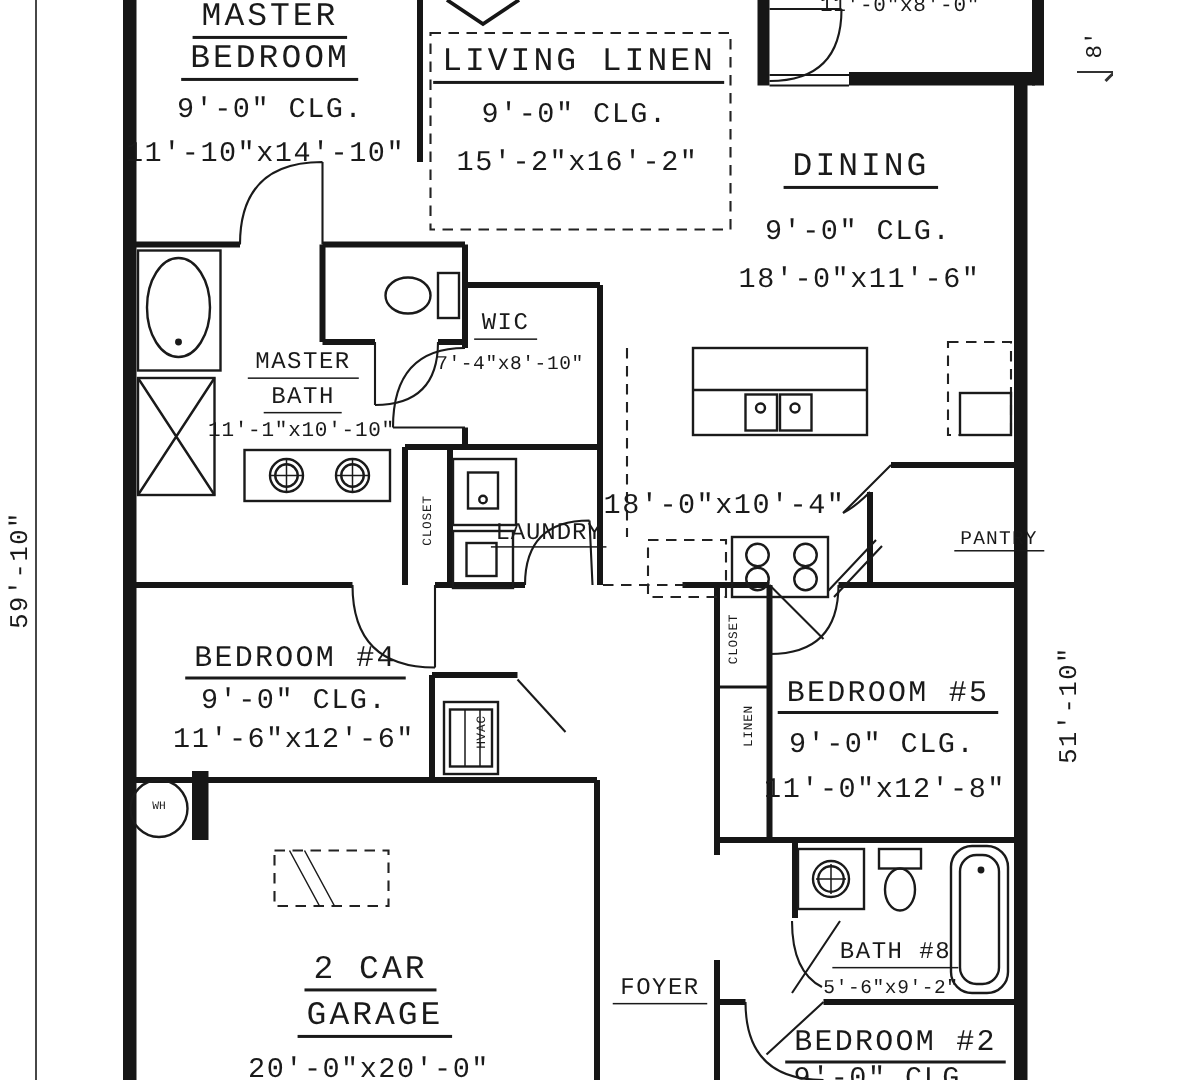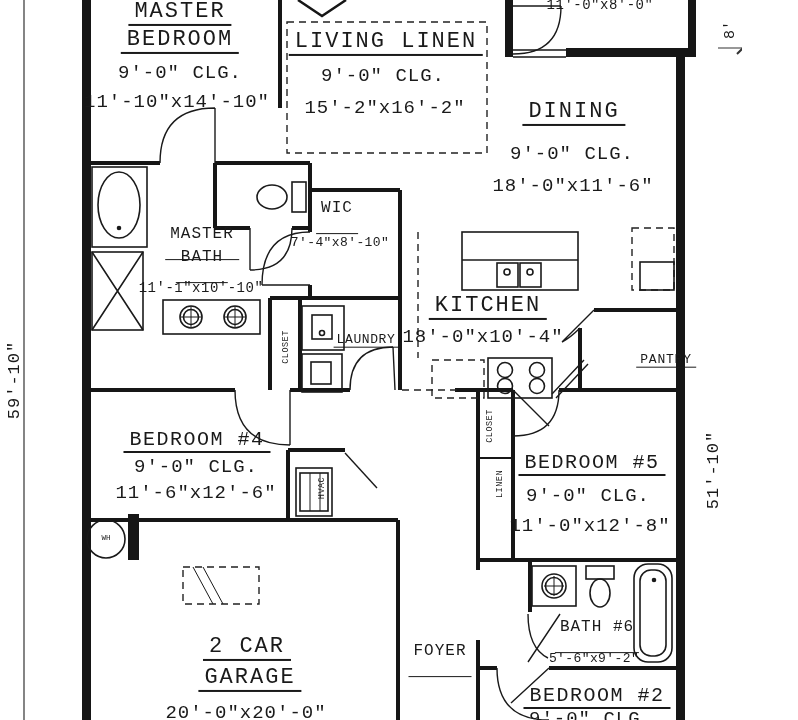--- a/index.html
+++ b/index.html
@@ -3,25 +3,25 @@
 <meta charset="utf-8">
 <style>
   html,body{margin:0;padding:0;background:#fff;}
   .page{position:relative;width:742px;height:720px;overflow:hidden;background:#ffffff;
         font-family:Liberation Mono, monospace;color:#1a1a1a;}
   svg{position:absolute;left:0;top:0;}
   .lb{position:absolute;white-space:nowrap;color:#1a1a1a;transform:translate(-50%,-50%);line-height:1.05;}
   .rn{font-size:22px;letter-spacing:2px;border-bottom:2px solid #1a1a1a;padding:0 6px 1px;}
   .rn20{font-size:20px;letter-spacing:1.5px;border-bottom:2px solid #1a1a1a;padding:0 6px 1px;}
   .rs{font-size:19px;letter-spacing:1px;}
-  .rn-sm{font-size:16px;letter-spacing:1px;border-bottom:1.6px solid #1a1a1a;padding:0 5px 16px;}
+  .rn-sm{font-size:16px;letter-spacing:1px;border-bottom:1.6px solid #1a1a1a;padding:0 5px 1px;}
   .rs-sm{font-size:14px;letter-spacing:.5px;}
   .rs-xs{font-size:13px;letter-spacing:.4px;}
   .rn-xs{font-size:13px;letter-spacing:.8px;border-bottom:1.3px solid #1a1a1a;padding:0 4px;margin-left:45px;}
-  .rn-xxs{font-size:13px;letter-spacing:.6px;border-bottom:1px solid #1a1a1a;padding:0 3px;}
+  .rn-xxs{font-size:16px;letter-spacing:.6px;border-bottom:1px solid #1a1a1a;padding:0 3px;margin-top:16px;}
   .vert{transform:translate(-50%,-50%) rotate(-90deg);font-size:8.5px;letter-spacing:.5px;}
   .dim{transform:translate(-50%,-50%) rotate(-90deg);font-size:17px;letter-spacing:1px;}
   .dim-sm{transform:translate(-50%,-50%) rotate(-90deg);font-size:15px;}
   .wh-t{font-size:7.5px;}
 </style>
 </head>
 <body>
 
 <div class="page">
 
@@ -185,35 +185,34 @@
 <div class="lb rs" style="left:572px;top:155px">9'-0" CLG.</div>
 <div class="lb rs" style="left:573px;top:187px">18'-0"x11'-6"</div>
 
 <div class="lb rn-sm" style="left:202px;top:243px">MASTER</div>
 <div class="lb rn-sm" style="left:202px;top:266px">BATH</div>
 <div class="lb rs-sm" style="left:201px;top:288px">11'-1"x10'-10"</div>
 
 <div class="lb rn-sm" style="left:337px;top:217px">WIC</div>
 <div class="lb rs-xs" style="left:340px;top:243px">7'-4"x8'-10"</div>
 
-<div class="lb rn" style="left:488px;top:307px">KITCHEN</div>
 <div class="lb rs" style="left:483px;top:338px">18'-0"x10'-4"</div>
 
 <div class="lb rn-xs" style="left:621px;top:360px">PANTRY</div>
 <div class="lb rn-xxs" style="left:366px;top:340px">LAUNDRY</div>
 
 <div class="lb rn20" style="left:197px;top:441px">BEDROOM #4</div>
 <div class="lb rs" style="left:196px;top:468px">9'-0" CLG.</div>
 <div class="lb rs" style="left:196px;top:494px">11'-6"x12'-6"</div>
 
 <div class="lb rn20" style="left:592px;top:464px">BEDROOM #5</div>
 <div class="lb rs" style="left:588px;top:497px">9'-0" CLG.</div>
 <div class="lb rs" style="left:590px;top:527px">11'-0"x12'-8"</div>
 
-<div class="lb rn-sm" style="left:597px;top:636px">BATH #6</div>
+<div class="lb rn-sm" style="left:597px;top:636px">BATH #8</div>
 <div class="lb rs-xs" style="left:594px;top:659px">5'-6"x9'-2"</div>
 
 <div class="lb rn" style="left:247px;top:648px">2 CAR</div>
 <div class="lb rn" style="left:250px;top:679px">GARAGE</div>
 <div class="lb rs" style="left:246px;top:714px">20'-0"x20'-0"</div>
 
 <div class="lb rn-sm" style="left:440px;top:660px">FOYER</div>
 
 <div class="lb rn20" style="left:597px;top:697px">BEDROOM #2</div>
 <div class="lb rs" style="left:591px;top:720px">9'-0" CLG.</div>

